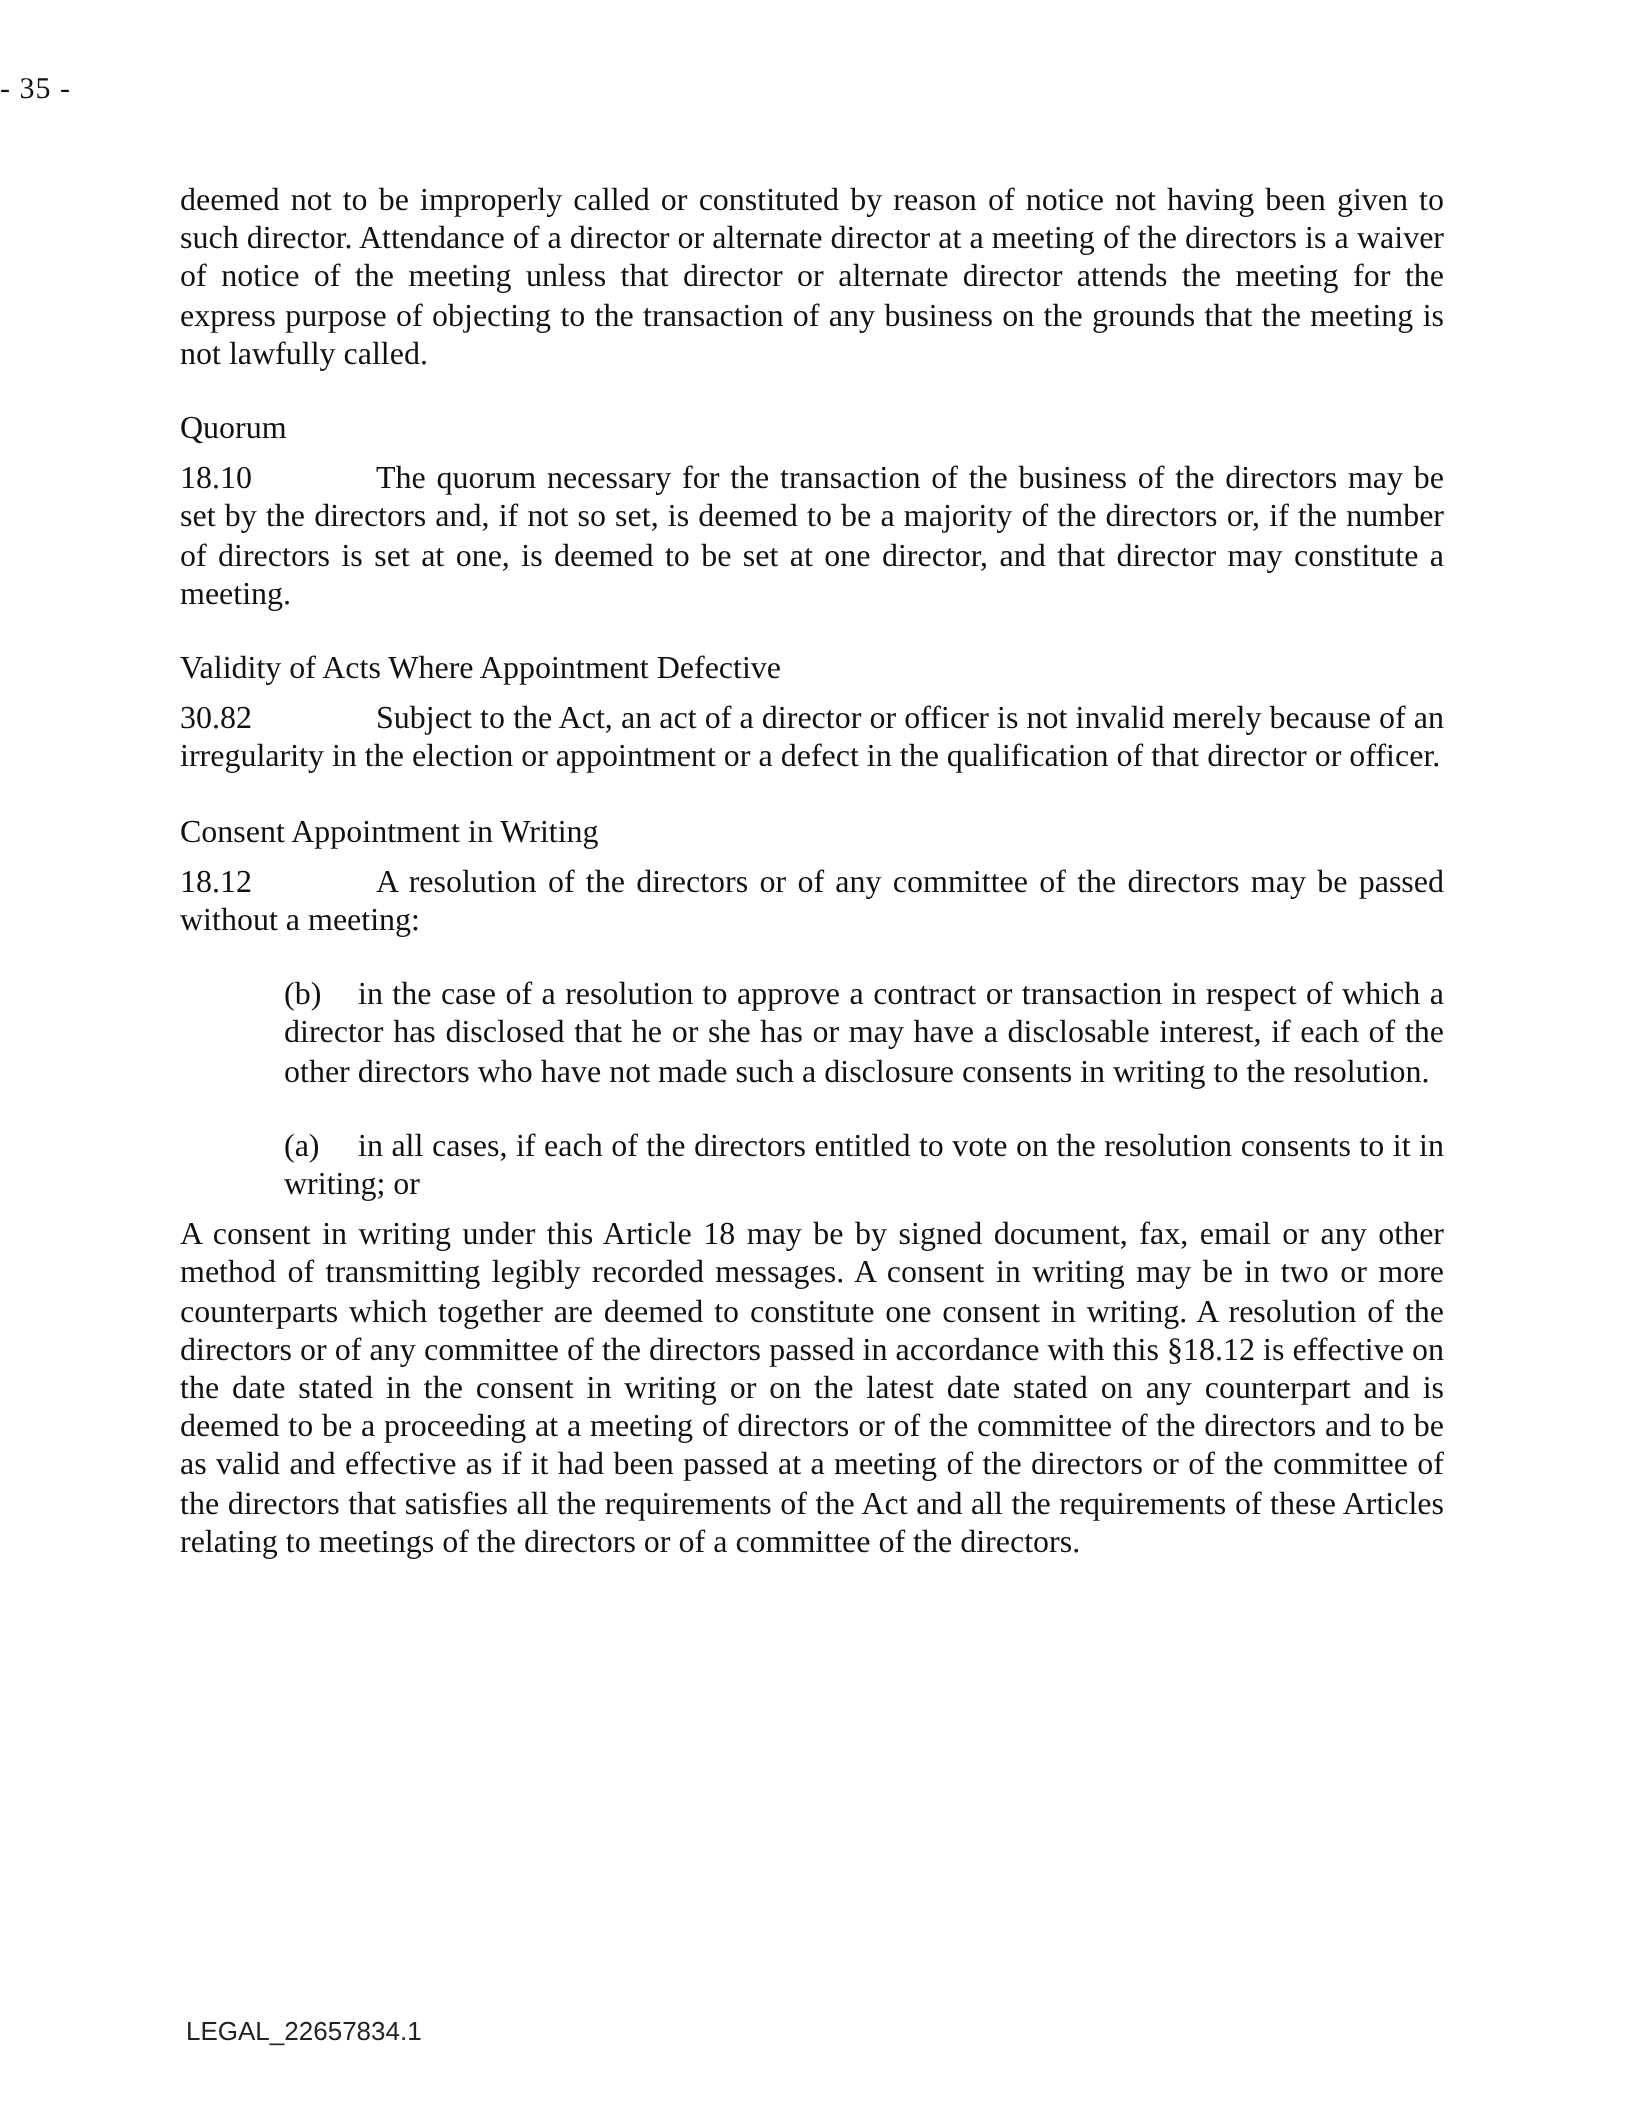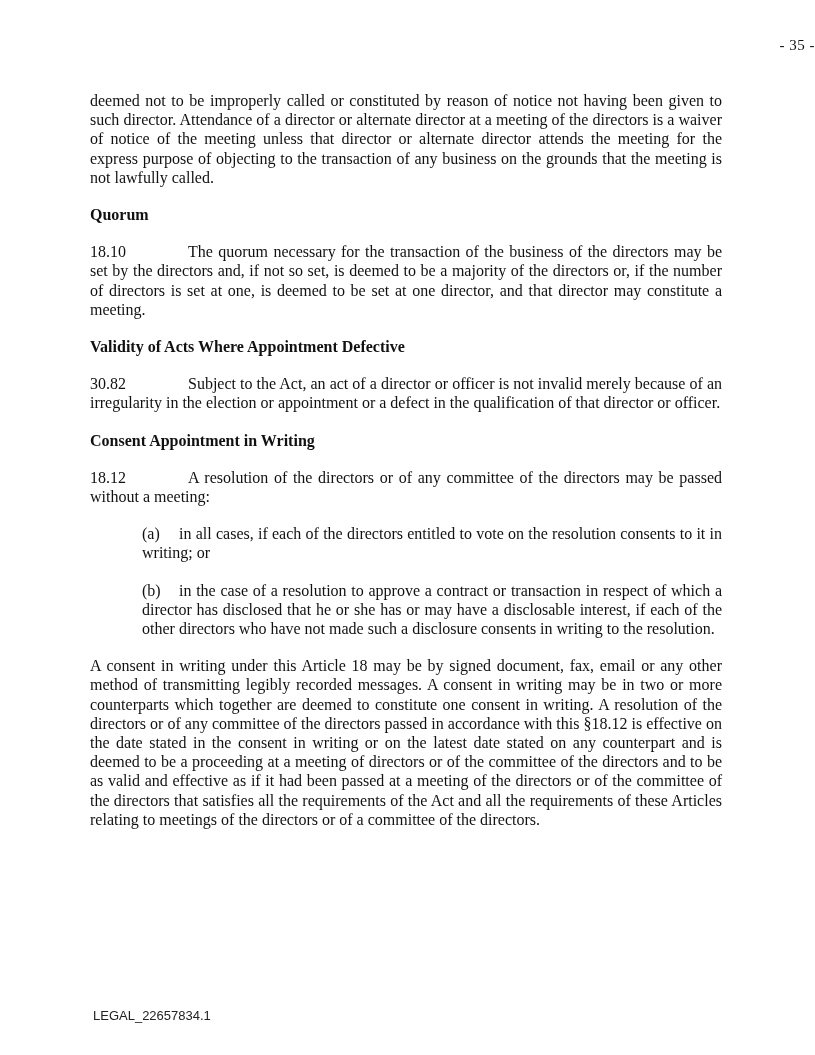--- a/index.html
+++ b/index.html
@@ -2,29 +2,29 @@
 <html><head>
 <meta charset="utf-8">
 <style>
   html, body { margin: 0; padding: 0; background: #ffffff; }
   body {
     width: 815px; height: 1055px; position: relative; overflow: hidden;
     font-family: "Liberation Serif", serif; color: #111;
   }
   .page-number {
     position: absolute; top: 37px; left: 0; width: 815px;
-    text-align: right; font-size: 15px; letter-spacing: 0.5px;
+    text-align: left; font-size: 15px; letter-spacing: 0.5px;
   }
   .content {
     position: absolute; left: 90px; top: 91px; width: 632px;
     font-size: 16px; line-height: 19.2px;
   }
   p { margin: 0; text-align: justify; }
-  .heading { font-weight: bold; margin-top: 18px; }
-  .para { margin-top: 18px; }
+  .heading { font-weight: normal; margin-top: 18px; }
+  .para { margin-top: 6px; }
   .num { display: inline-block; width: 98px; }
   .sub { margin-left: 52px; margin-top: 18px; }
   .sub .lbl { display: inline-block; width: 37px; }
   .footer {
     position: absolute; left: 93px; top: 1008px;
     font-family: "Liberation Sans", sans-serif; font-size: 13px; color: #222;
   }
 </style>
 </head>
 <body>
@@ -36,19 +36,19 @@
 
   <p class="heading">Quorum</p>
   <p class="para"><span class="num">18.10</span><span>The quorum necessary for the transaction of the business of the directors may be set by the directors and, if not so set, is deemed to be a majority of the directors or, if the number of directors is set at one, is deemed to be set at one director, and that director may constitute a meeting.</span></p>
 
   <p class="heading">Validity of Acts Where Appointment Defective</p>
   <p class="para"><span class="num">30.82</span><span>Subject to the Act, an act of a director or officer is not invalid merely because of an irregularity in the election or appointment or a defect in the qualification of that director or officer.</span></p>
 
   <p class="heading">Consent Appointment in Writing</p>
   <p class="para"><span class="num">18.12</span><span>A resolution of the directors or of any committee of the directors may be passed without a meeting:</span></p>
 
+  <p class="sub"><span class="lbl">(b)</span><span>in the case of a resolution to approve a contract or transaction in respect of which a director has disclosed that he or she has or may have a disclosable interest, if each of the other directors who have not made such a disclosure consents in writing to the resolution.</span></p>
   <p class="sub"><span class="lbl">(a)</span><span>in all cases, if each of the directors entitled to vote on the resolution consents to it in writing; or</span></p>
-  <p class="sub"><span class="lbl">(b)</span><span>in the case of a resolution to approve a contract or transaction in respect of which a director has disclosed that he or she has or may have a disclosable interest, if each of the other directors who have not made such a disclosure consents in writing to the resolution.</span></p>
 
   <p class="para">A consent in writing under this Article 18 may be by signed document, fax, email or any other method of transmitting legibly recorded messages.  A consent in writing may be in two or more counterparts which together are deemed to constitute one consent in writing. A resolution of the directors or of any committee of the directors passed in accordance with this §18.12 is effective on the date stated in the consent in writing or on the latest date stated on any counterpart and is deemed to be a proceeding at a meeting of directors or of the committee of the directors and to be as valid and effective as if it had been passed at a meeting of the directors or of the committee of the directors that satisfies all the requirements of the Act and all the requirements of these Articles relating to meetings of the directors or of a committee of the directors.</p>
 </div>
 
 <div class="footer">LEGAL_22657834.1</div>
 
 </body></html>

